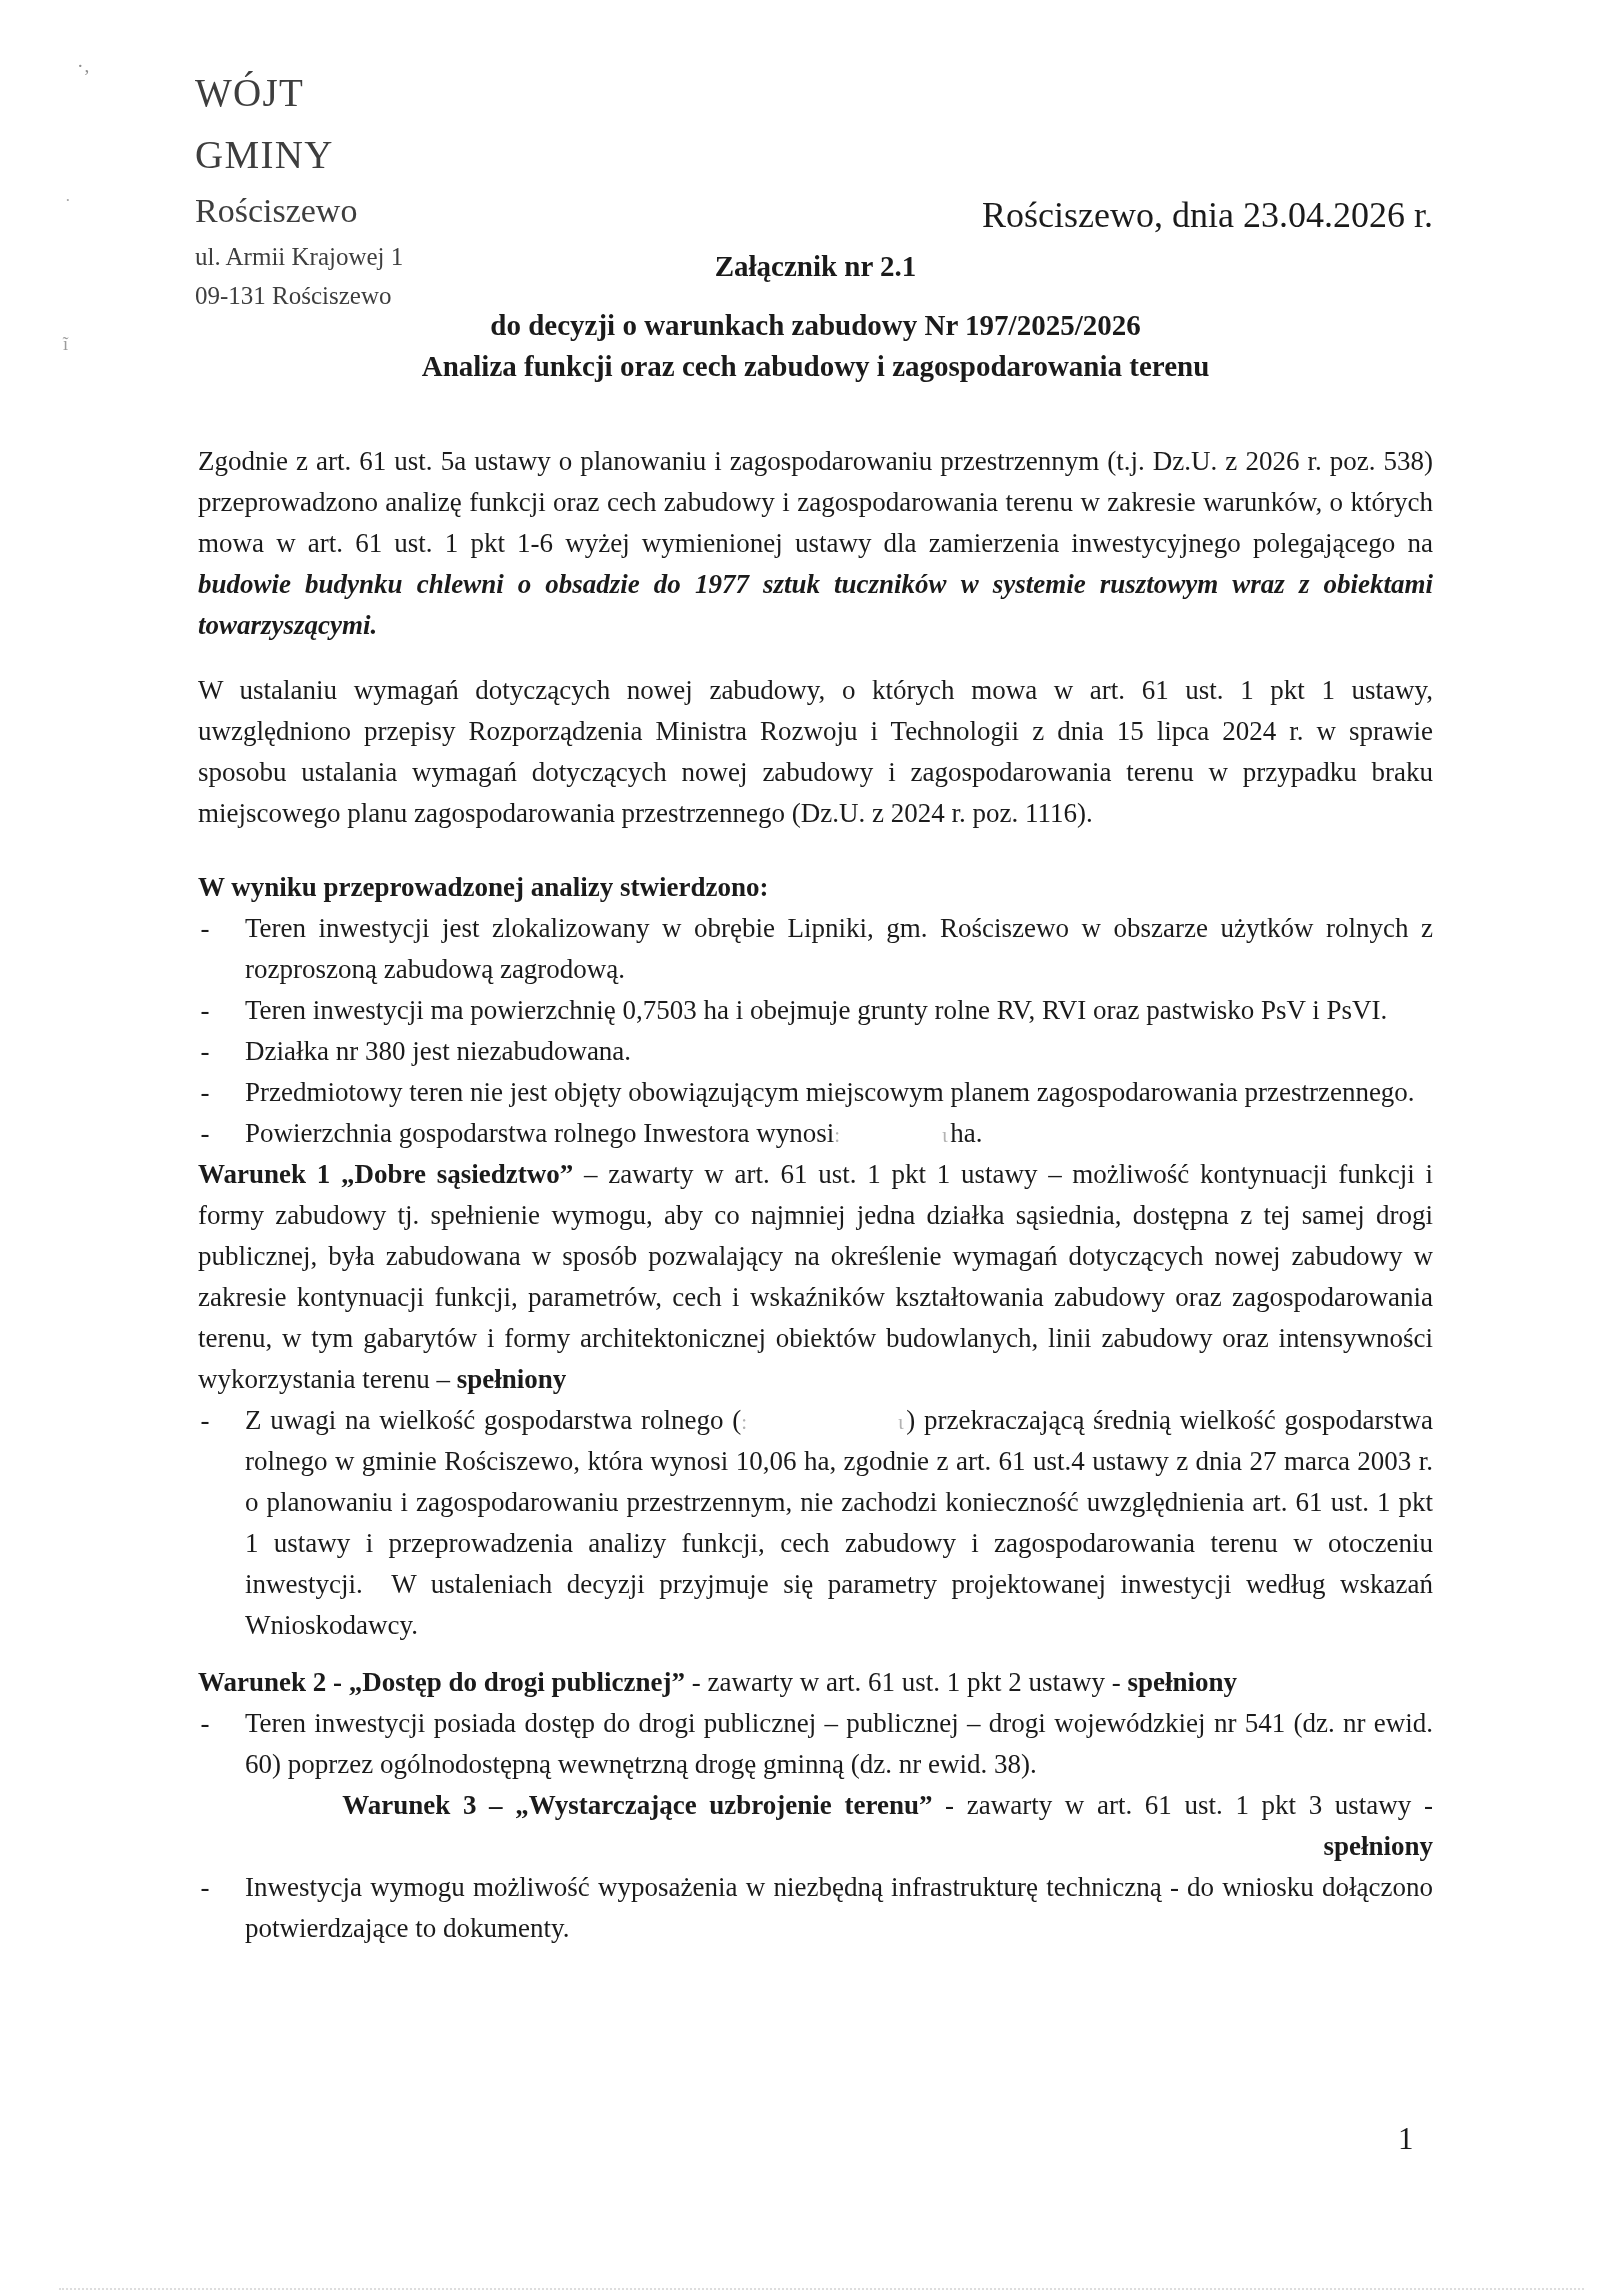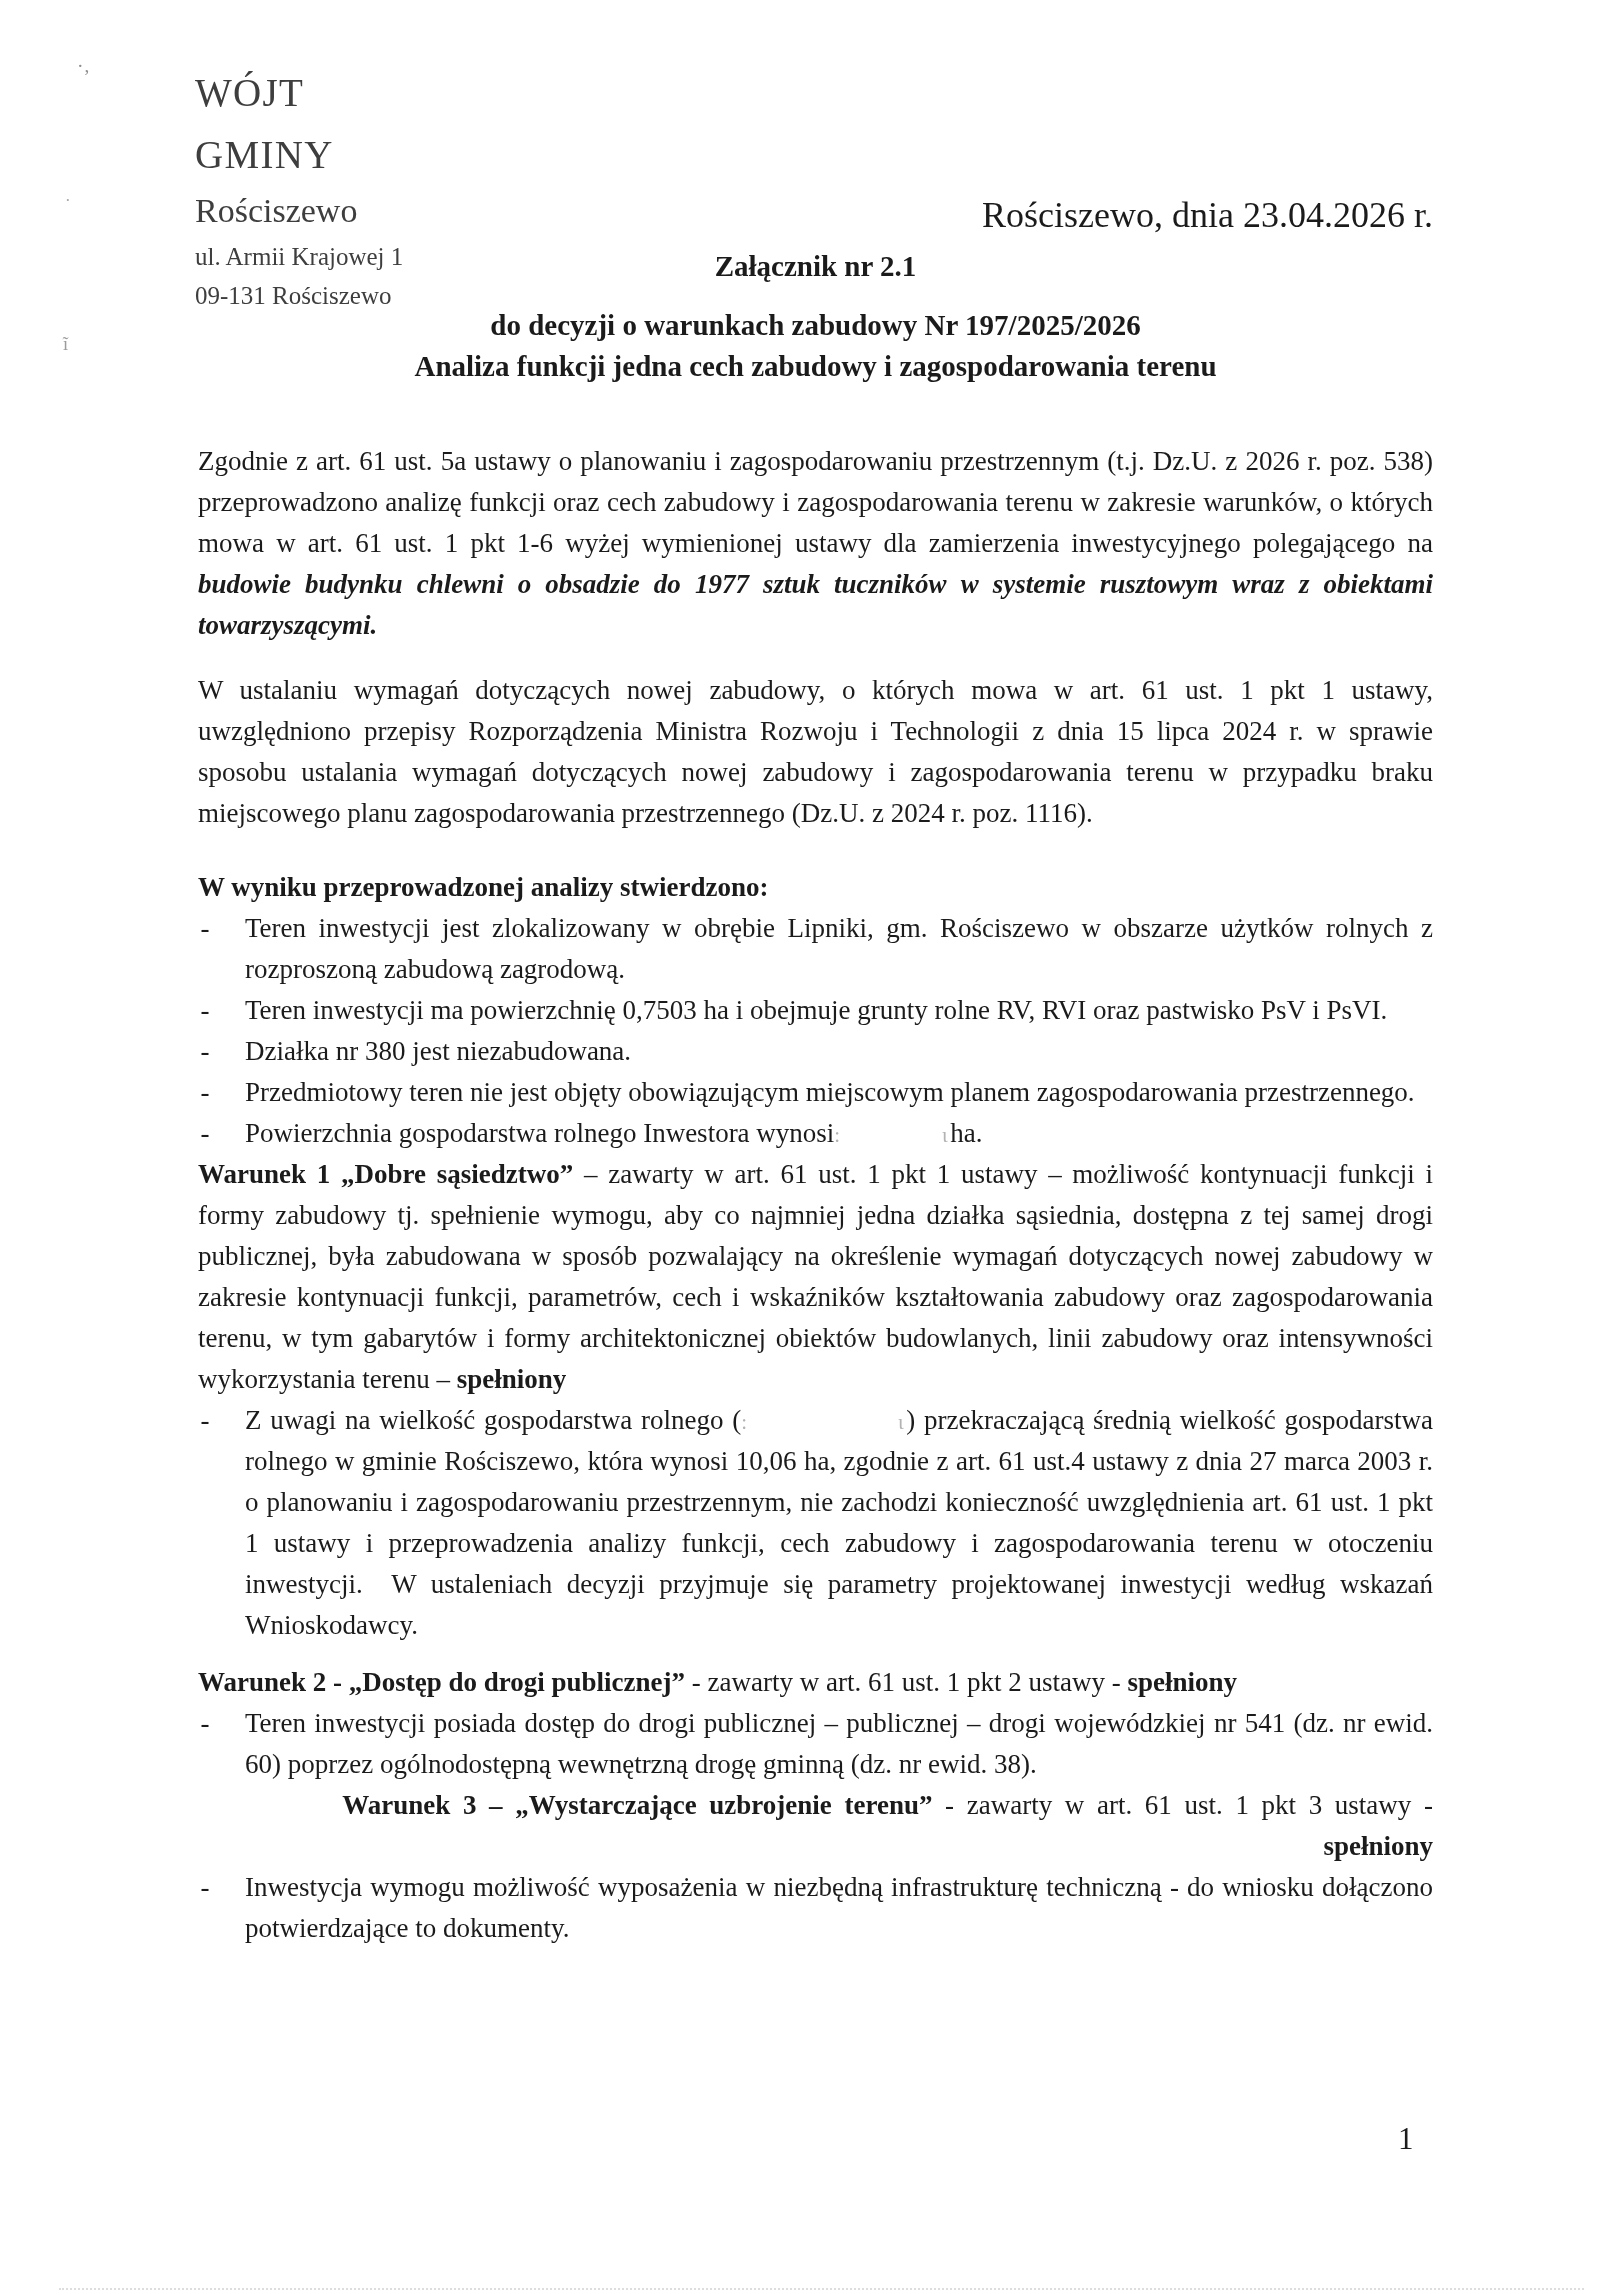--- a/index.html
+++ b/index.html
@@ -94,21 +94,21 @@
     <div class="l4">09-131 Rościszewo</div>
   </div>
 
   <div class="dateline">Rościszewo, dnia 23.04.2026 r.</div>
 
   <div class="content">
 
     <div class="titleblock">
       <div class="title1 center">Załącznik nr 2.1</div>
       <div class="title2 center">do decyzji o warunkach zabudowy Nr 197/2025/2026</div>
-      <div class="title3 center">Analiza funkcji jedna cech zabudowy i zagospodarowania terenu</div>
+      <div class="title3 center">Analiza funkcji oraz cech zabudowy i zagospodarowania terenu</div>
     </div>
 
     <p class="para1 just"><span>Zgodnie z art. 61 ust. 5a ustawy o planowaniu i zagospodarowaniu przestrzennym (t.j. Dz.U. z 2026 r. poz. 538) przeprowadzono analizę funkcji oraz cech zabudowy i zagospodarowania terenu w zakresie warunków, o których mowa w art. 61 ust. 1 pkt 1-6 wyżej wymienionej ustawy dla zamierzenia inwestycyjnego polegającego na </span><span class="bi">budowie budynku chlewni o obsadzie do 1977 sztuk tuczników w systemie rusztowym wraz z obiektami towarzyszącymi.</span></p>
 
     <p class="para2 just">W ustalaniu wymagań dotyczących nowej zabudowy, o których mowa w art. 61 ust. 1 pkt 1 ustawy, uwzględniono przepisy Rozporządzenia Ministra Rozwoju i Technologii z dnia 15 lipca 2024 r. w sprawie sposobu ustalania wymagań dotyczących nowej zabudowy i zagospodarowania terenu w przypadku braku miejscowego planu zagospodarowania przestrzennego (Dz.U. z 2024 r. poz. 1116).</p>
 
     <p class="h-findings b">W wyniku przeprowadzonej analizy stwierdzono:</p>
 
     <div class="bullets">
       <div class="bullet">

